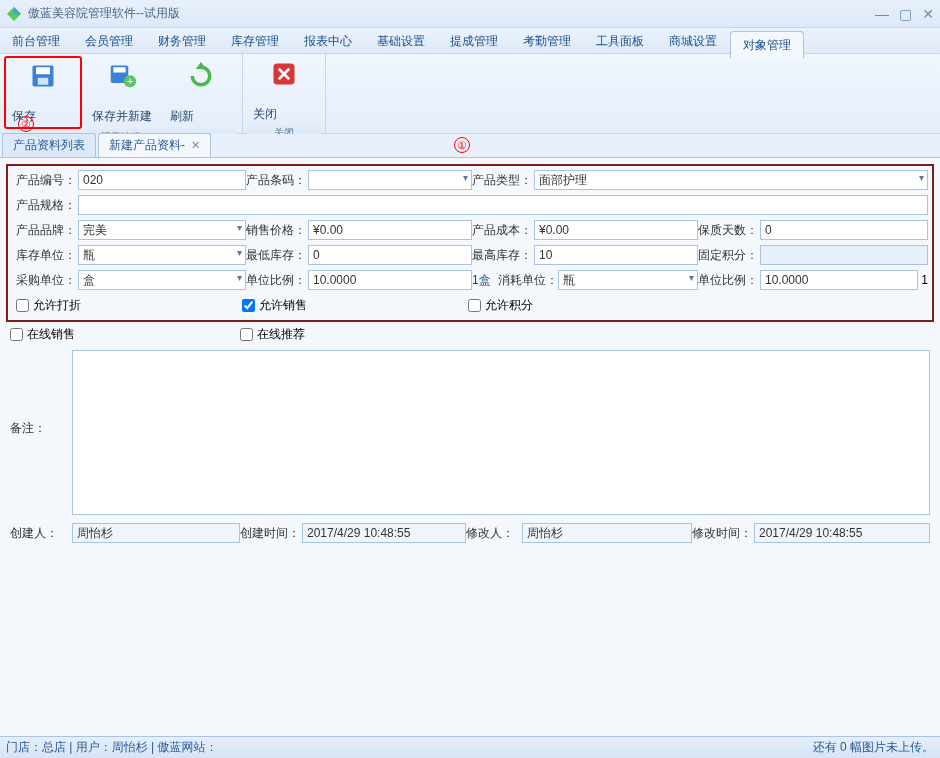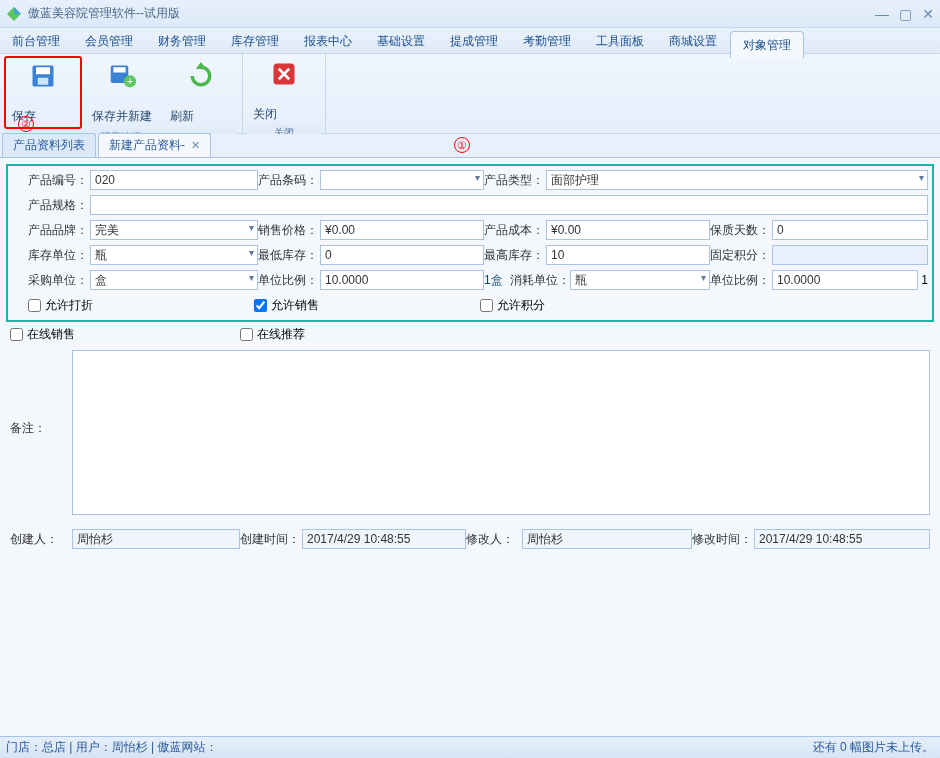--- a/index.html
+++ b/index.html
@@ -31,21 +31,21 @@
 .tabstrip { height: 24px; background: #e8f1fb; border-bottom: 1px solid #a8c3e3; display: flex; align-items: flex-end; padding-left: 2px; position: relative; }
 .tab { padding: 3px 10px; border: 1px solid #a8c3e3; border-bottom: none; background: #dce9f8; color: #2a5a9a; cursor: pointer; margin-right: 2px; border-radius: 3px 3px 0 0; display: flex; align-items: center; gap: 6px; }
 .tab.active { background: #f4f8fd; }
 .tab-close { color: #6b8caf; cursor: pointer; font-size: 11px; }
 .circle-marker { display: inline-flex; width: 16px; height: 16px; border: 1.5px solid #ff0000; border-radius: 50%; color: #ff0000; align-items: center; justify-content: center; font-size: 11px; }
 .circle1 { position: absolute; left: 454px; top: 3px; }
 .circle2 { position: absolute; left: 18px; top: 116px; z-index: 10; }
 
 
 .form-area { padding: 6px; }
-.red-box { border: 2px solid #14b8a6; padding: 2px 4px 2px 20px; }
+.red-box { border: 2px solid #7f1d1d; padding: 2px 4px 2px 8px; }
 .form-row { display: flex; align-items: center; height: 24px; margin-bottom: 1px; }
 .lbl { width: 62px; color: #333; text-align: left; white-space: nowrap; }
 .fld { flex: 1; }
 .fld input, .fld select { width: 100%; height: 20px; border: 1px solid #a8c3e3; background: #fff; padding: 0 4px; color: #333; }
 .dropdown { position: relative; }
 .dropdown::after { content: "▾"; position: absolute; right: 4px; top: 2px; color: #5a7aa0; pointer-events: none; font-size: 10px; }
 .col { display: flex; align-items: center; }
 .col1 { width: 230px; }
 .col2 { width: 226px; }
 .col3 { width: 226px; }
@@ -279,21 +279,21 @@
           <span>在线推荐</span>
         </label>
       </div>
   </div>
 
   <div class="remarks-row" style="padding:0 4px">
     <span class="lbl">备注：</span>
     <textarea style=""></textarea>
   </div>
 
-  <div class="form-row" style="margin-top:12px;padding:0 4px">
+  <div class="form-row" style="margin-top:6px;padding:0 4px">
     <div class="col col1">
         <span class="lbl">创建人：</span>
         <div class="fld"><input readonly="" style="background: rgb(240, 245, 252);" value="周怡杉"></div>
       </div>
     <div class="col col2">
         <span class="lbl">创建时间：</span>
         <div class="fld"><input readonly="" style="background: rgb(240, 245, 252);" value="2017/4/29 10:48:55"></div>
       </div>
     <div class="col col3">
         <span class="lbl" style="width:56px">修改人：</span>

